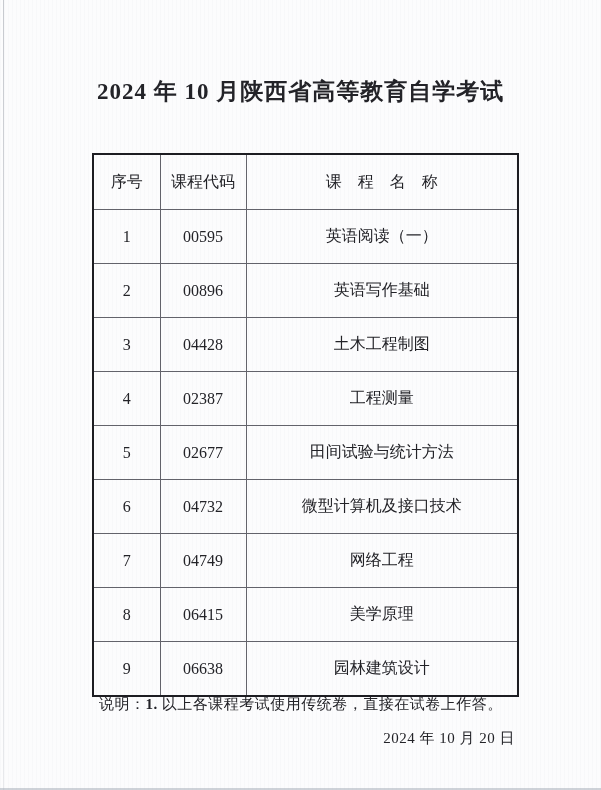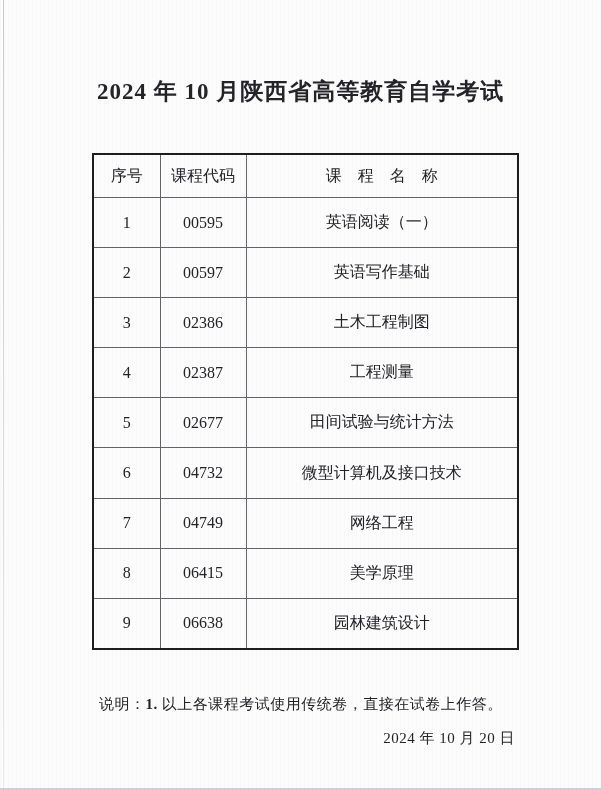--- a/index.html
+++ b/index.html
@@ -41,21 +41,21 @@
     border-collapse: collapse;
     table-layout: fixed;
     border: 2px solid #1d1d22;
   }
   .doc-table th, .doc-table td {
     border: 1px solid #63636b;
     font-weight: normal;
     font-size: 16px;
     text-align: center;
     vertical-align: middle;
-    padding: 0;
+    padding: 6px;
     overflow: hidden;
     white-space: nowrap;
   }
   .doc-table thead th { height: 42px; font-size: 16px; }
   .doc-table tbody td { height: 41px; }
   .col-no   { width: 67px; }
   .col-code { width: 86px; }
   .col-name { width: 272px; }
   .c-name { text-align: left; padding-left: 9px; font-size: 15px; }
   .notes {
@@ -99,26 +99,26 @@
     </tr>
   </thead>
   <tbody>
     <tr>
       <td>1</td>
       <td>00595</td>
       <td class="c-name">英语阅读（一）</td>
     </tr>
     <tr>
       <td>2</td>
-      <td>00597</td>
+      <td>00896</td>
       <td class="c-name">英语写作基础</td>
     </tr>
     <tr>
       <td>3</td>
-      <td>02386</td>
+      <td>04428</td>
       <td class="c-name">土木工程制图</td>
     </tr>
     <tr>
       <td>4</td>
       <td>02387</td>
       <td class="c-name">工程测量</td>
     </tr>
     <tr>
       <td>5</td>
       <td>02677</td>

